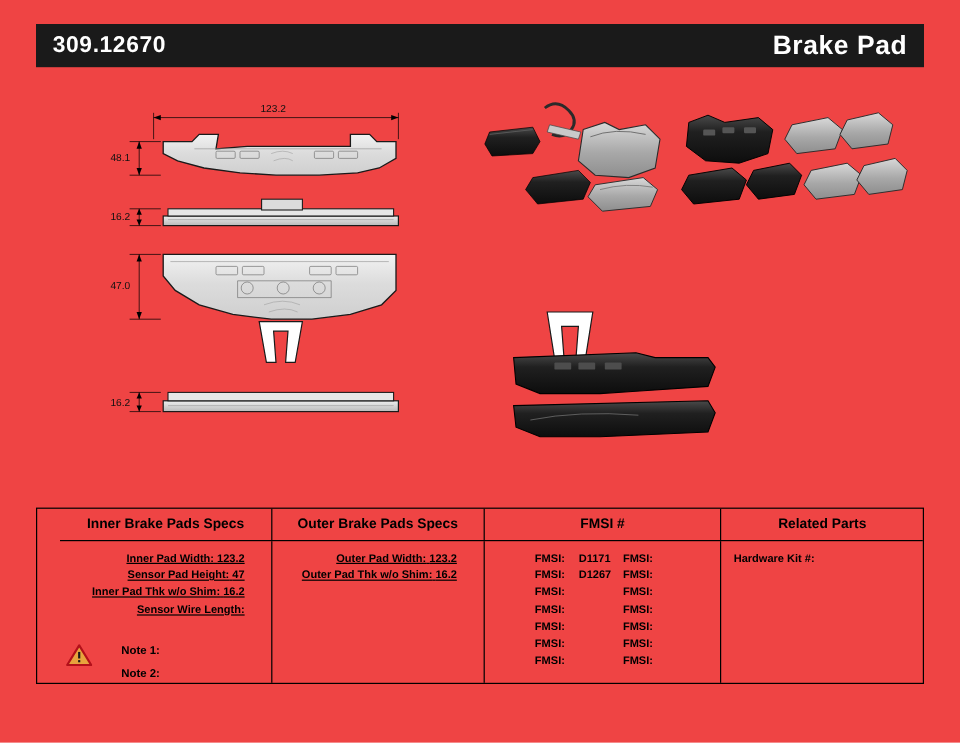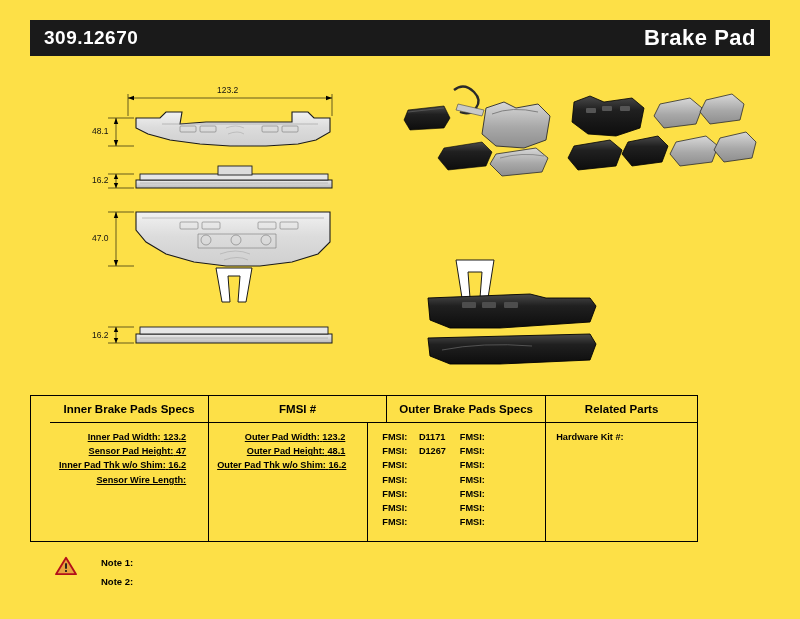--- a/index.html
+++ b/index.html
@@ -11,21 +11,21 @@
     width: 800px;
     height: 619px;
     font-family: "Liberation Sans", sans-serif;
     color: #000;
     overflow: hidden;
   }
   .page {
     position: relative;
     width: 800px;
     height: 619px;
-    background: #fde047;
+    background: #ef4444;
   }
 
   
   .header {
     position: absolute;
     left: 30px;
     top: 20px;
     width: 740px;
     height: 36px;
     background: #1a1a1a;
@@ -63,22 +63,22 @@
     color: #111;
     white-space: nowrap;
   }
 
   .svgwrap { position: absolute; left: 0; top: 0; }
 
   
   .spec-table {
     position: absolute;
     left: 30px;
-    top: 395px;
-    width: 668px;
+    top: 423px;
+    width: 740px;
     border: 1.2px solid #000;
     box-sizing: border-box;
     padding-left: 19px;
   }
   .spec-head {
     display: flex;
     border-bottom: 1.2px solid #000;
     height: 26px;
   }
   .spec-body {
@@ -114,20 +114,21 @@
     text-align: right;
     padding-right: 14px;
     white-space: nowrap;
     text-decoration: underline;
   }
   .spec-line .val { font-weight: bold; }
 
   .fmsi-grid {
     display: flex;
     padding-left: 6px;
+    margin-left: 28px;
   }
   .fmsi-col {
     width: 50%;
   }
   .fmsi-row {
     font-size: 9.2px;
     line-height: 14.2px;
     font-weight: bold;
     white-space: nowrap;
   }
@@ -138,21 +139,21 @@
     font-size: 9.2px;
     line-height: 14.2px;
     font-weight: bold;
     padding-left: 2px;
   }
 
   
   .notes {
     position: absolute;
     left: 55px;
-    top: 553px;
+    top: 533px;
     width: 300px;
   }
   .note-row {
     display: flex;
     align-items: center;
     height: 19px;
   }
   .note-text {
     font-size: 9.5px;
     font-weight: bold;
@@ -354,22 +355,22 @@
     <span class="dim-label" style="left:62px; top:64px;">48.1</span>
     <span class="dim-label" style="left:62px; top:113px;">16.2</span>
     <span class="dim-label" style="left:62px; top:171px;">47.0</span>
     <span class="dim-label" style="left:62px; top:268px;">16.2</span>
   </div>
 
   <div class="spec-table">
 
     <div class="spec-head">
       <div class="col col-1">Inner Brake Pads Specs</div>
+      <div class="col col-2">Outer Brake Pads Specs</div>
       <div class="col col-3">FMSI #</div>
-      <div class="col col-2">Outer Brake Pads Specs</div>
       <div class="col col-4">Related Parts</div>
     </div>
 
     <div class="spec-body">
 
       <div class="col col-1">
         <div class="spec-line">
           <span>Inner Pad Width:</span>
           <span class="val">123.2</span>
         </div>
@@ -384,24 +385,20 @@
         <div class="spec-line">
           <span>Sensor Wire Length:</span>
           <span class="val"></span>
         </div>
       </div>
 
       <div class="col col-2">
         <div class="spec-line">
           <span>Outer Pad Width:</span>
           <span class="val">123.2</span>
-        </div>
-        <div class="spec-line">
-          <span>Outer Pad Height:</span>
-          <span class="val">48.1</span>
         </div>
         <div class="spec-line">
           <span>Outer Pad Thk w/o Shim:</span>
           <span class="val">16.2</span>
         </div>
       </div>
 
       <div class="col col-3">
         <div class="fmsi-grid">
           <div class="fmsi-col">

